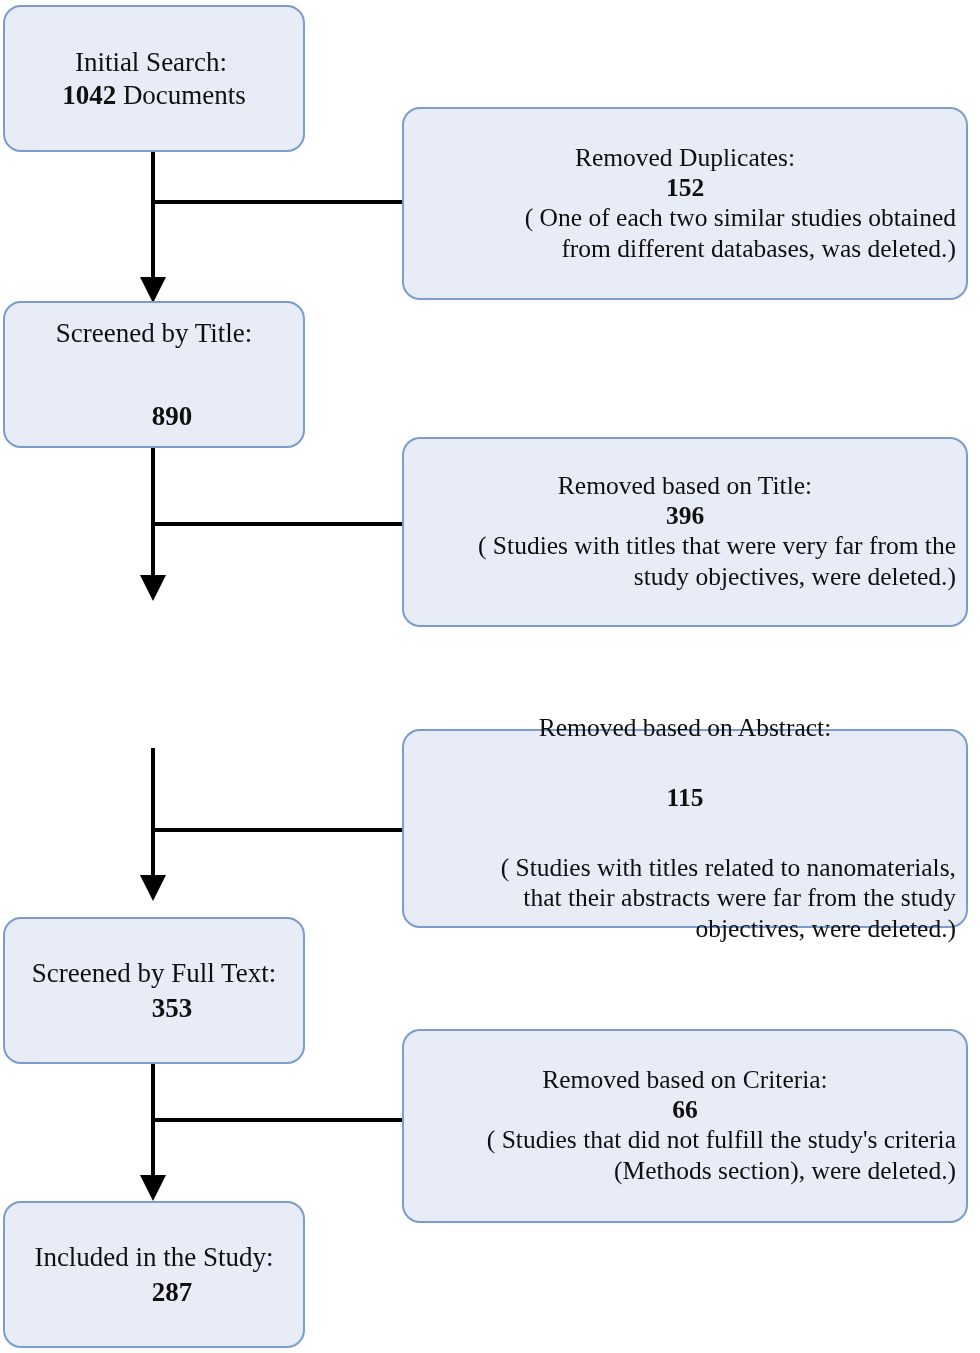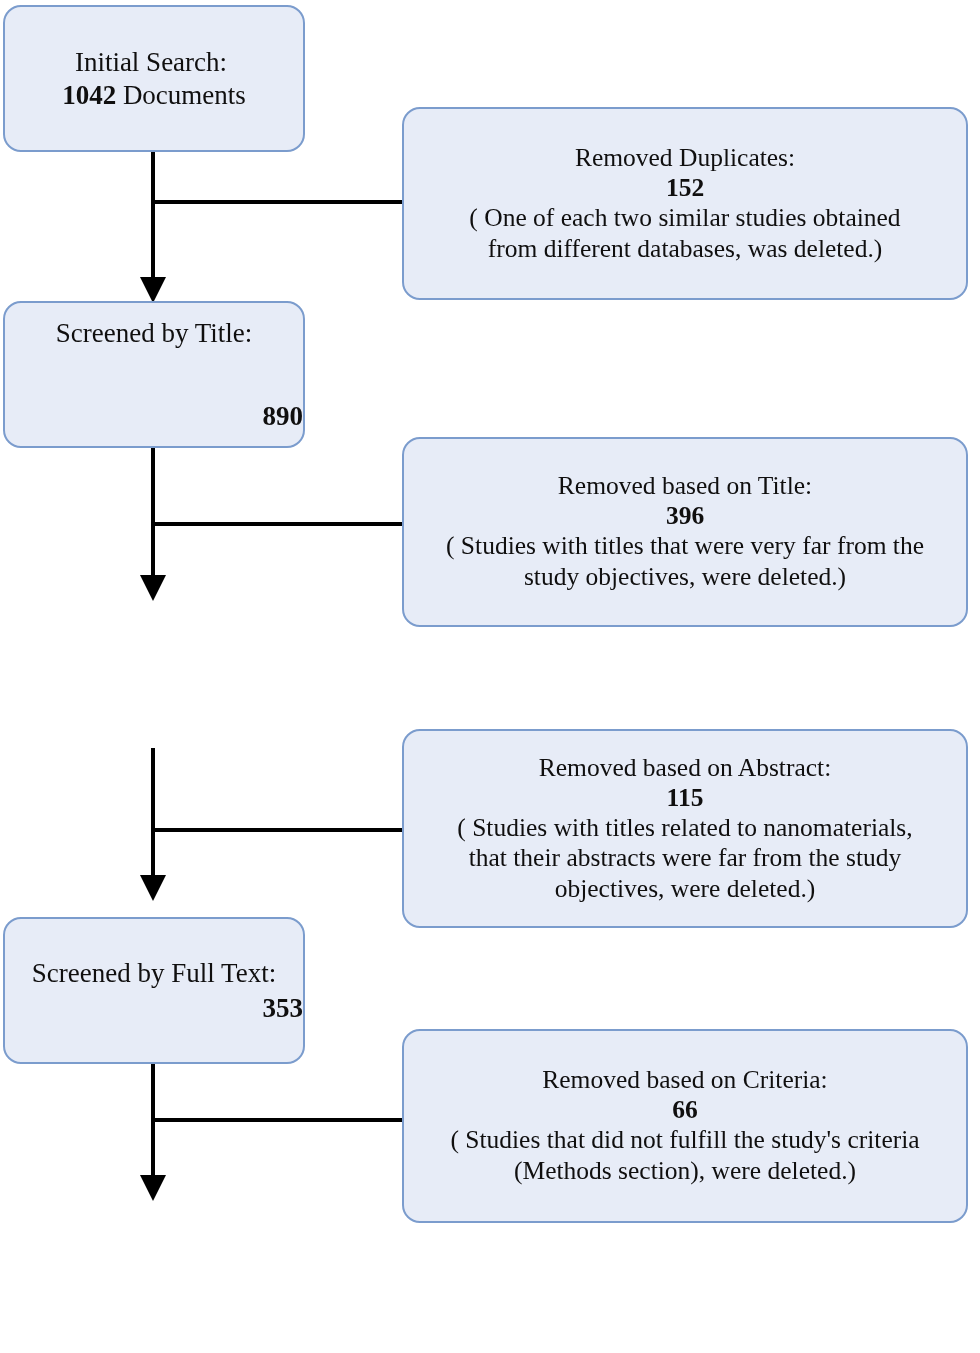--- a/index.html
+++ b/index.html
@@ -39,21 +39,21 @@
     width: 302px;
     height: 147px;
     font-size: 27px;
   }
   .stage .title {
     text-align: center;
     padding: 0 6px;
   }
   .stage .count {
     font-weight: bold;
-    text-align: right;
+    text-align: center;
     padding-left: 36px;
     margin-top: 2px;
   }
   .stage.first .title,
   .stage.first .count {
     text-align: center;
     padding-left: 0;
   }
   .stage.first .countline {
     text-align: center;
@@ -71,21 +71,21 @@
   .reason .head {
     text-align: center;
     white-space: nowrap;
   }
   .reason .num {
     text-align: center;
     font-weight: bold;
     white-space: nowrap;
   }
   .reason .note {
-    text-align: center;
+    text-align: right;
     line-height: 1.2;
   }
   .reason .note .nl {
     display: block;
     white-space: nowrap;
   }
   
   .vline {
     position: absolute;
     width: 4px;
@@ -139,40 +139,44 @@
     <div class="line title">Screened by Title:</div>
     <div class="line count">890</div>
   </div>
 
 
   <div class="node stage" style="top:901px;margin-top:16px;">
     <div class="line title">Screened by Full Text:</div>
     <div class="line count">353</div>
   </div>
 
+  <div class="node stage" style="top:1201px;">
+    <div class="line title">Included in the Study:</div>
+    <div class="line count">287</div>
+  </div>
 
   <div class="node reason" style="top:107px;height:193px;">
     <div class="head">Removed Duplicates:</div>
     <div class="num">152</div>
     <div class="note">
       <span class="nl">( One of each two similar studies obtained</span>
       <span class="nl">from different databases, was deleted.)</span>
     </div>
   </div>
 
   <div class="node reason" style="top:437px;height:190px;">
     <div class="head">Removed based on Title:</div>
     <div class="num">396</div>
     <div class="note">
       <span class="nl">( Studies with titles that were very far from the</span>
       <span class="nl">study objectives, were deleted.)</span>
     </div>
   </div>
 
-  <div class="node reason" style="top:729px;height:199px;">
+  <div class="node reason" style="top:729px;height:199px;gap:40px;">
     <div class="head">Removed based on Abstract:</div>
     <div class="num">115</div>
     <div class="note">
       <span class="nl">( Studies with titles related to nanomaterials,</span>
       <span class="nl">that their abstracts were far from the study</span>
       <span class="nl">objectives, were deleted.)</span>
     </div>
   </div>
 
   <div class="node reason" style="top:1029px;height:194px;">

